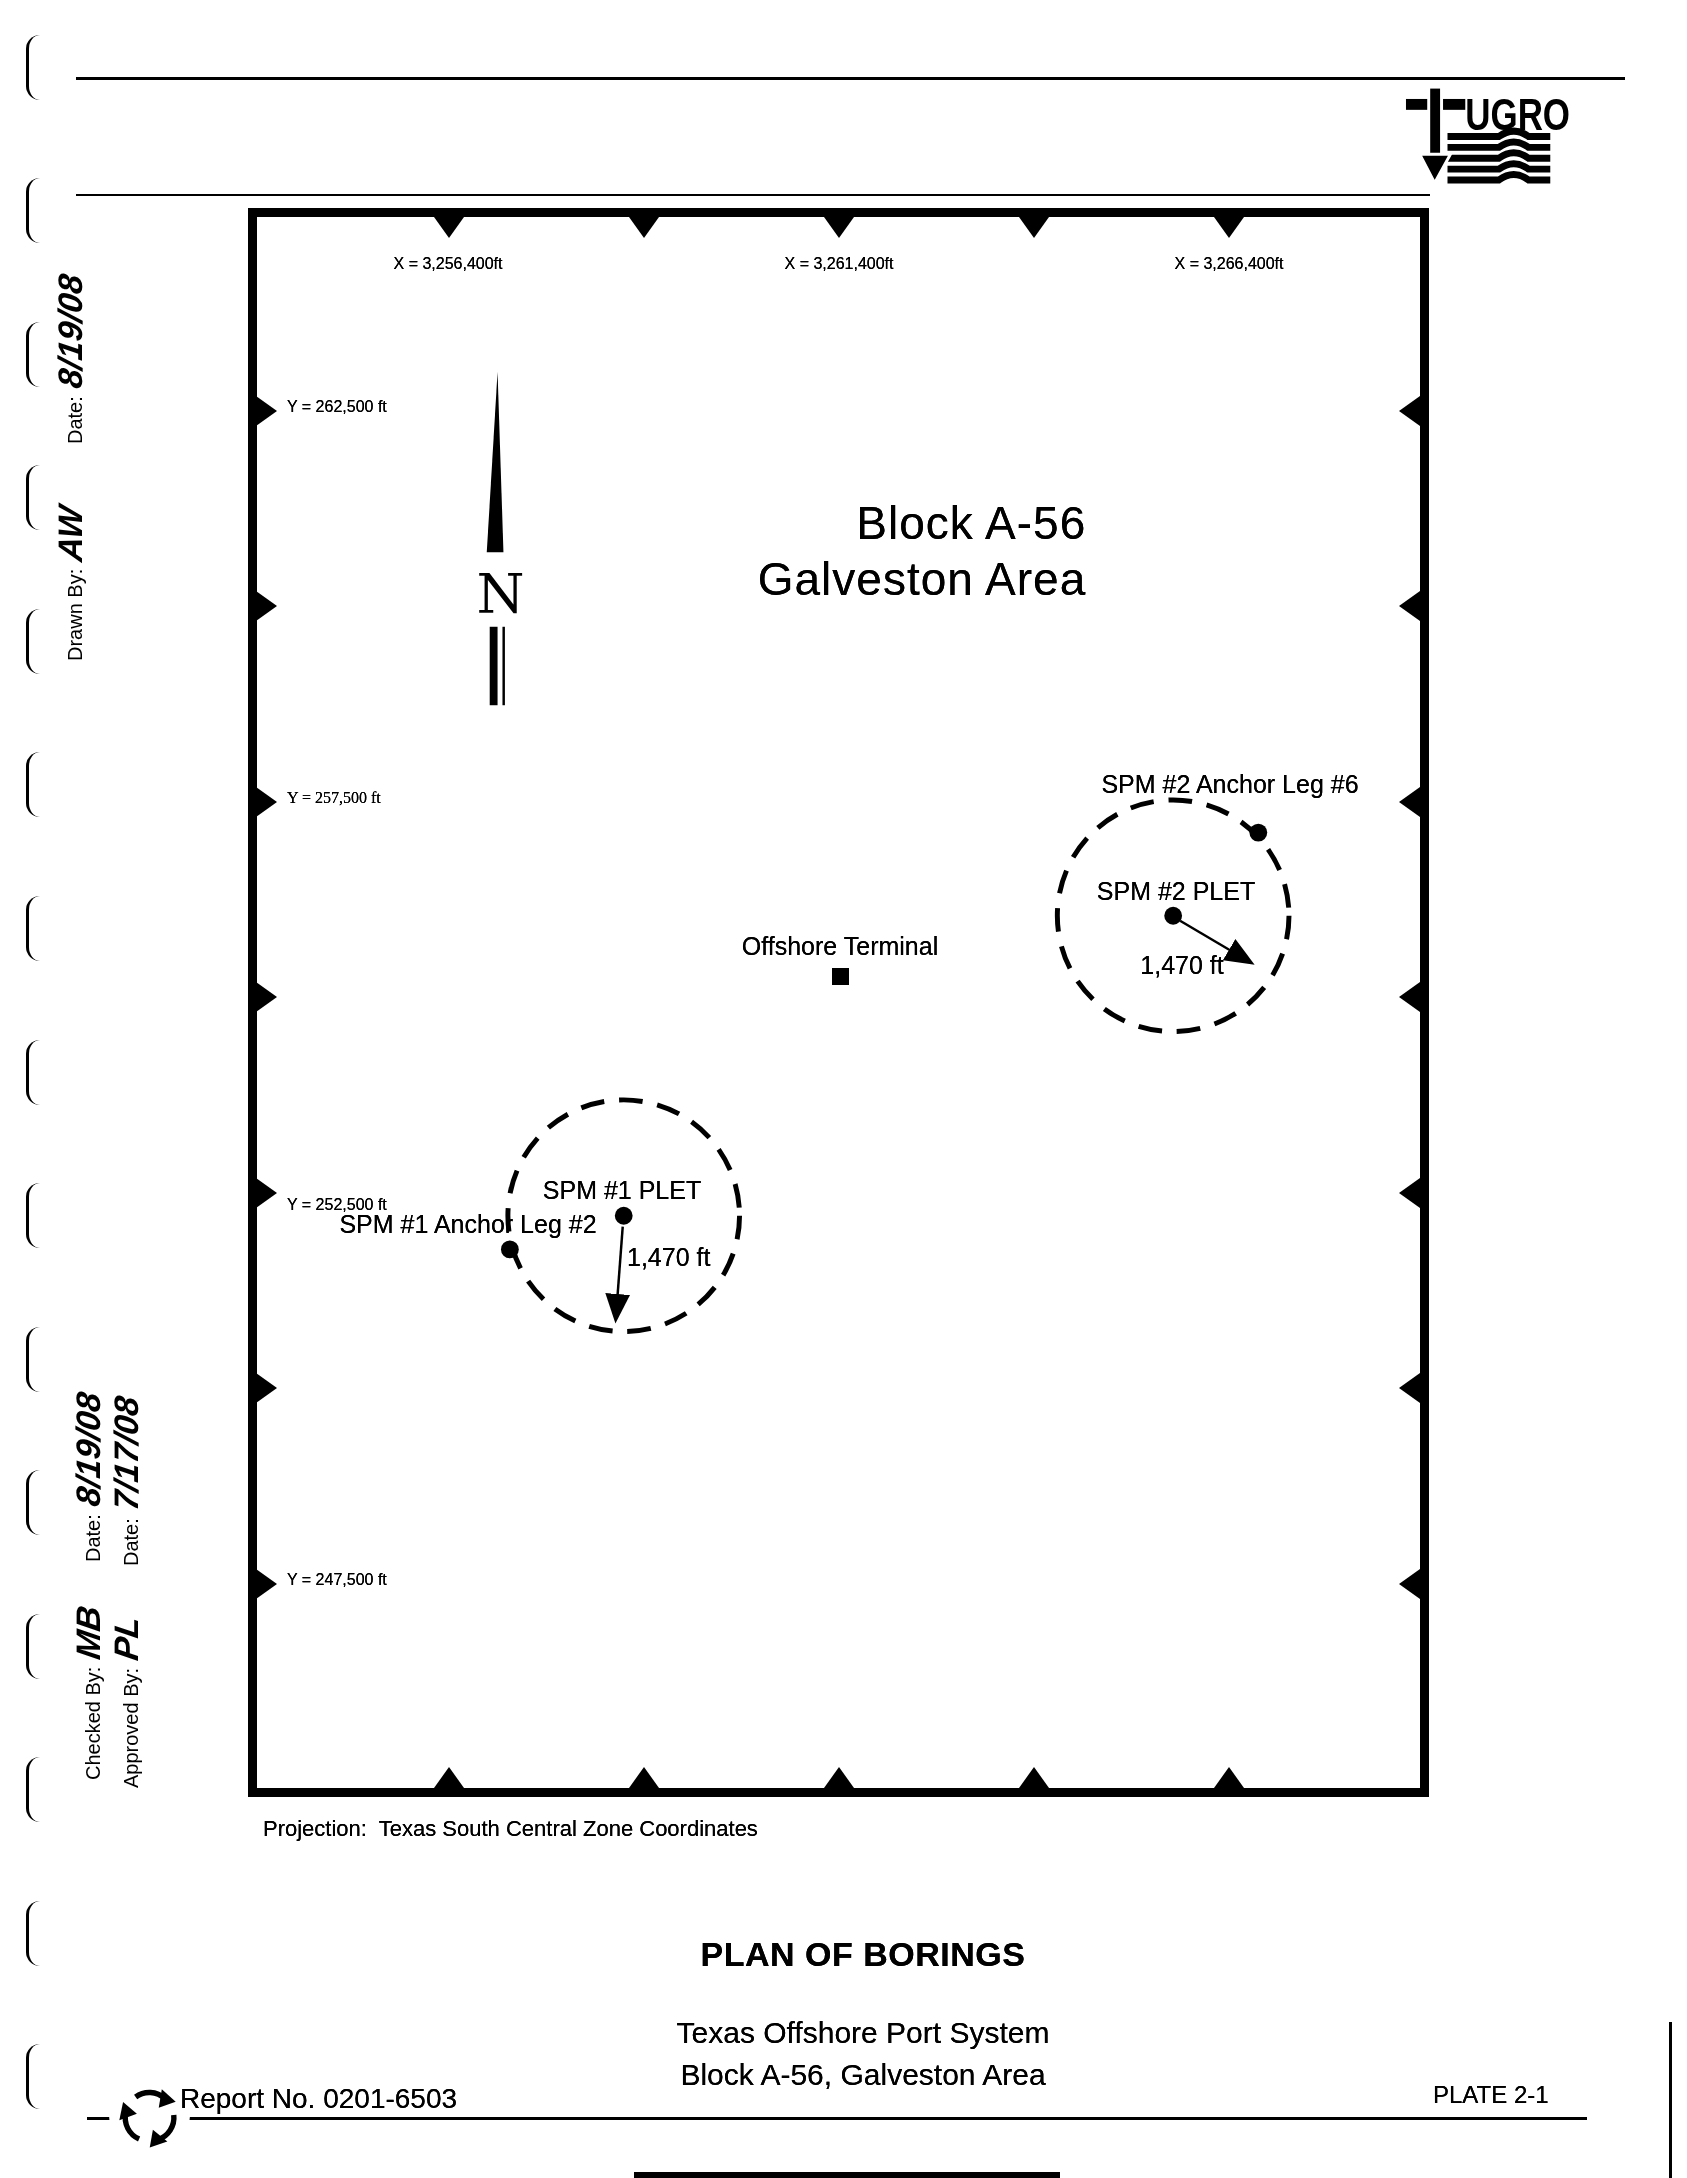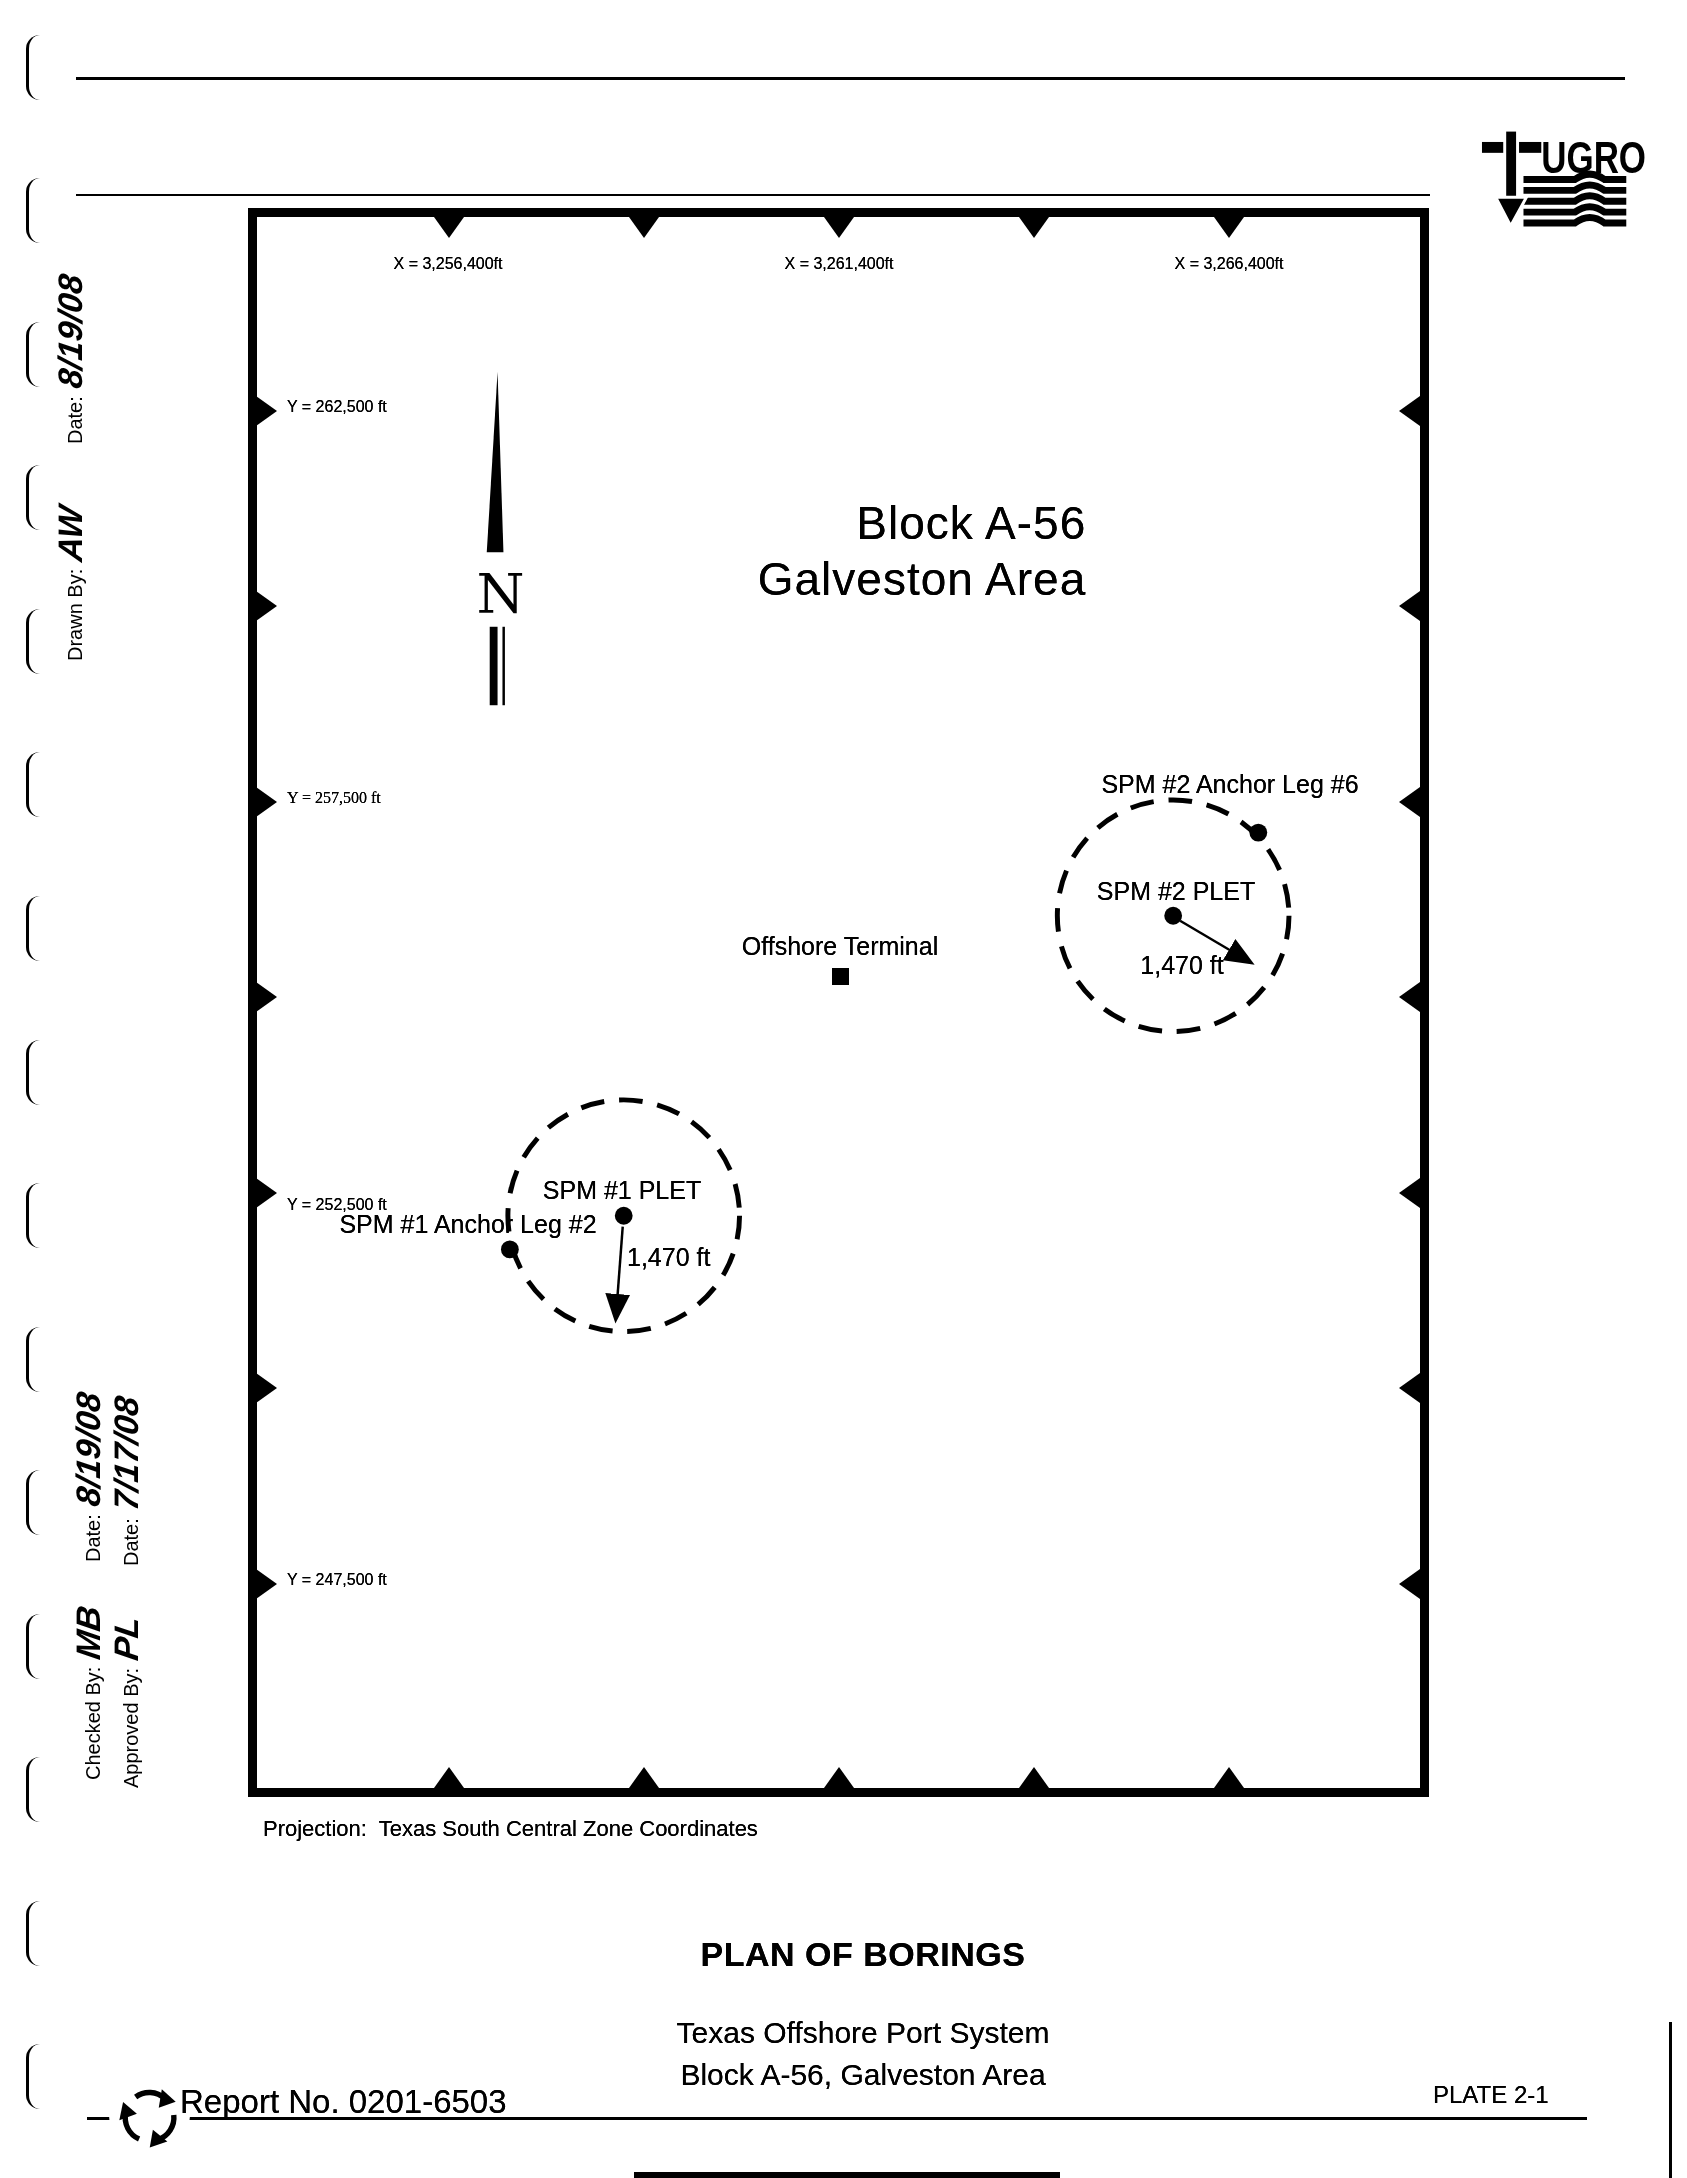--- a/index.html
+++ b/index.html
@@ -45,37 +45,37 @@
 
   #terminal-square { position:absolute; left:832px; top:968px; width:17px; height:17px; background:#000; }
 
   #projection-note { position:absolute; left:263px; top:1816px; font-size:22px; white-space:pre; }
 
   #title-main { position:absolute; left:863px; top:1897px; transform:translateX(-50%);
                 font-size:34px; font-weight:bold; letter-spacing:0.5px; white-space:nowrap;margin-top:38px; }
   .subtitle  { position:absolute; left:863px; transform:translateX(-50%);
                font-size:30px; white-space:nowrap;margin-top:40px; }
 
-  #report-no { position:absolute; left:180px; top:2083px; font-size:33px; white-space:nowrap; }
+  #report-no { position:absolute; left:180px; top:2083px; font-size:28px; white-space:nowrap; }
   #plate-no  { position:absolute; left:1433px; top:2081px; font-size:24px; white-space:nowrap; }
 
   #recycle-wrap { position:absolute; left:109px; top:2075px; width:81px; height:81px;
                   background:#fff; border-radius:50%; display:flex; align-items:center; justify-content:center; }
 
   svg { display:block; }
 </style>
 </head>
 <body>
 
 <div id="page">
 
   <div class="hline" style="left:76px; top:77px; width:1549px;"></div>
   <div class="hline" style="left:76px; top:194px; width:1354px; height:2px;"></div>
 
-  <div class="abs" style="left:1480px; top:85px; width:170px; height:107px;margin-top:43px;">
+  <div class="abs" style="left:1404px; top:85px; width:170px; height:107px;">
     <svg width="170" height="107" viewBox="0 0 172 108">
 
       <g stroke="#000" stroke-width="7" fill="none">
         <path d="M44,52 h52 q15,-11 30,0 h22"></path>
         <path d="M44,63 h52 q15,-11 30,0 h22"></path>
         <path d="M44,74 h52 q15,-11 30,0 h22"></path>
         <path d="M44,85 h52 q15,-11 30,0 h22"></path>
         <path d="M44,96 h52 q15,-11 30,0 h22"></path>
       </g>
 

